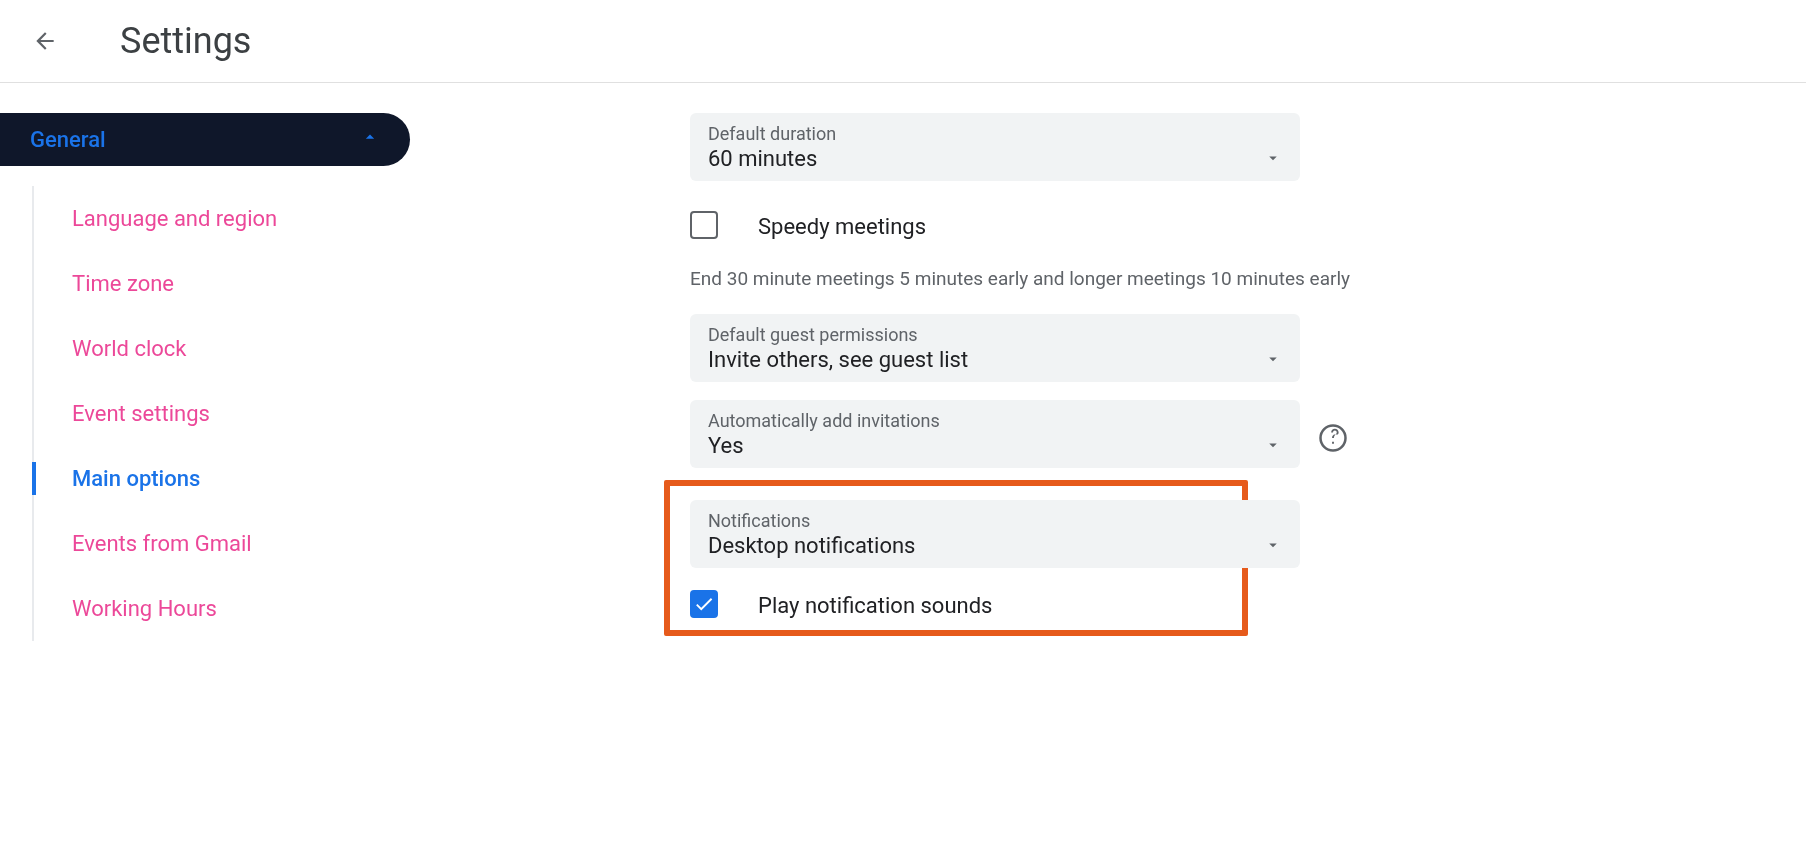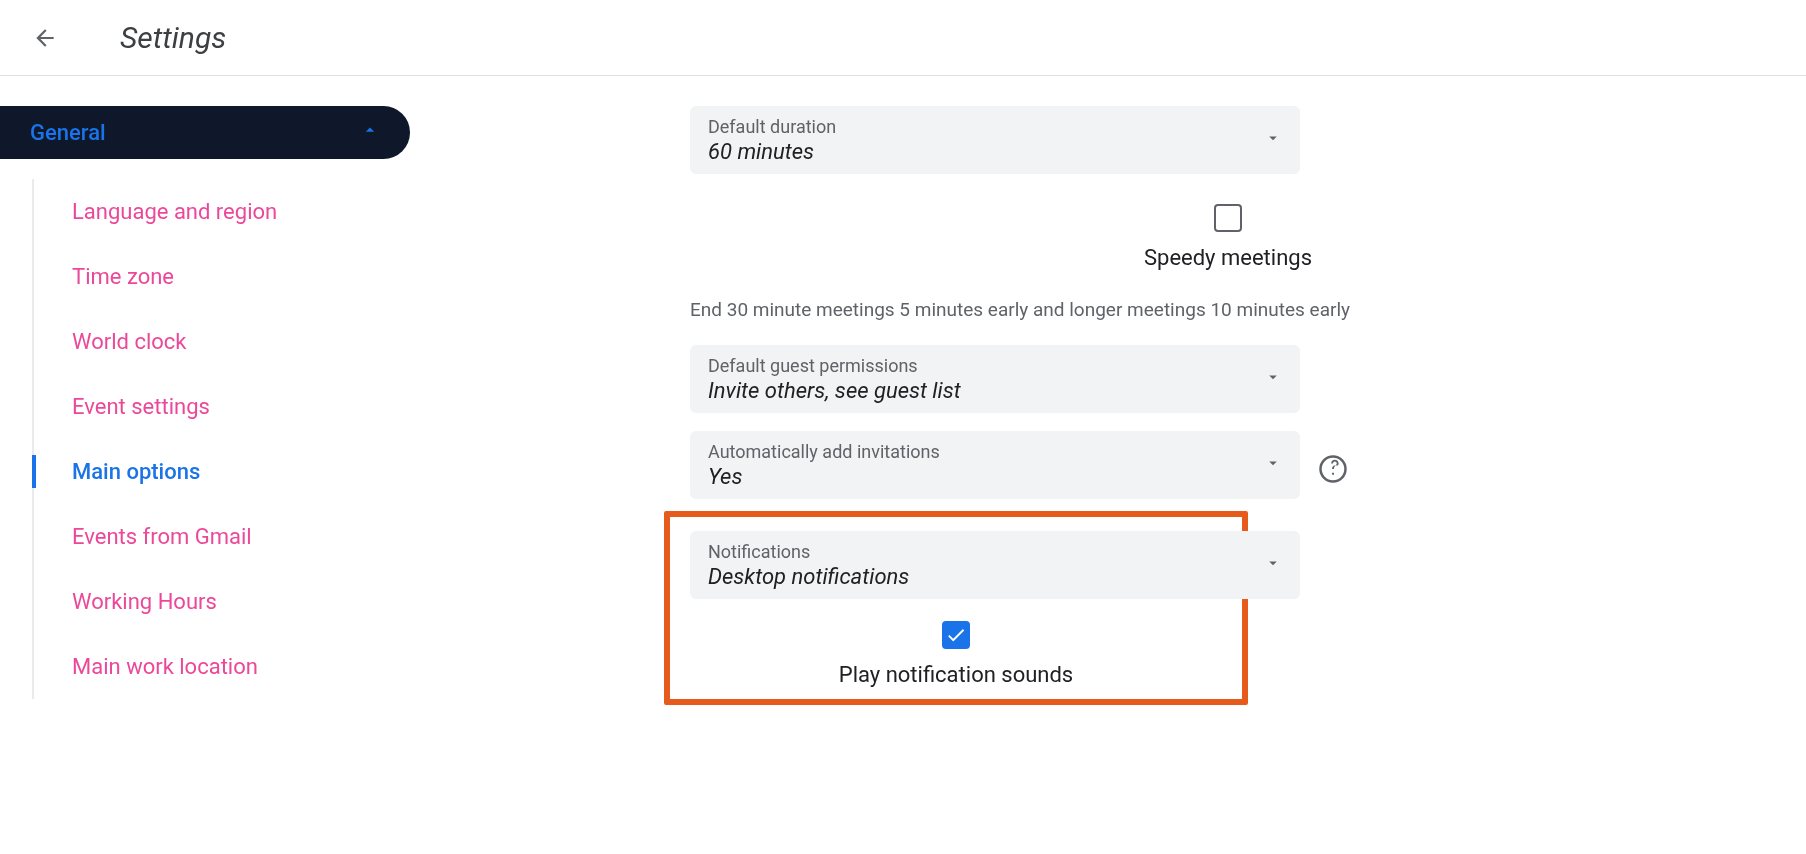--- a/index.html
+++ b/index.html
@@ -22,24 +22,23 @@
     .back-arrow {
       width: 30px;
       height: 30px;
       display: flex;
       align-items: center;
       justify-content: center;
       cursor: pointer;
       color: #5f6368;
     }
     .page-title {
-      font-size: 30px;
+      font-size: 36px;
       font-weight: 400;
       color: #3c4043;
-      font-style: italic;
     }
     .content {
       display: flex;
       padding-top: 30px;
     }
     .sidebar {
       width: 410px;
       padding-left: 0;
     }
     .section-header {
@@ -86,48 +85,46 @@
       flex: 1;
       padding-left: 280px;
       padding-right: 40px;
     }
     .dropdown-field {
       background: #f1f3f4;
       border-radius: 6px;
       padding: 10px 18px;
       display: flex;
       justify-content: space-between;
-      align-items: center;
+      align-items: flex-end;
       margin-bottom: 18px;
       width: 610px;
       cursor: pointer;
     }
     .dropdown-inner {
       display: flex;
       flex-direction: column;
       gap: 2px;
     }
     .dropdown-label {
       font-size: 18px;
       color: #5f6368;
     }
     .dropdown-value {
       font-size: 22px;
       color: #202124;
-      font-style: italic;
     }
     .dropdown-arrow {
       color: #5f6368;
     }
     .checkbox-row {
       display: flex;
-      align-items: center;
-      gap: 13px;
+      align-items: flex-end;
+      gap: 40px;
       padding: 12px 0 18px 0;
-      flex-direction: column;
     }
     .checkbox {
       width: 28px;
       height: 28px;
       border: 2.5px solid #5f6368;
       border-radius: 4px;
       cursor: pointer;
       display: flex;
       align-items: center;
       justify-content: center;
@@ -192,21 +189,20 @@
       </span>
     </div>
     <div class="nav-list">
       <div class="nav-item">Language and region</div>
       <div class="nav-item">Time zone</div>
       <div class="nav-item">World clock</div>
       <div class="nav-item">Event settings</div>
       <div class="nav-item active">Main options</div>
       <div class="nav-item">Events from Gmail</div>
       <div class="nav-item">Working Hours</div>
-      <div class="nav-item">Main work location</div>
     </div>
   </div>
 
   <div class="main">
 
     <div class="dropdown-field">
       <div class="dropdown-inner">
         <span class="dropdown-label">Default duration</span>
         <span class="dropdown-value">60 minutes</span>
       </div>

